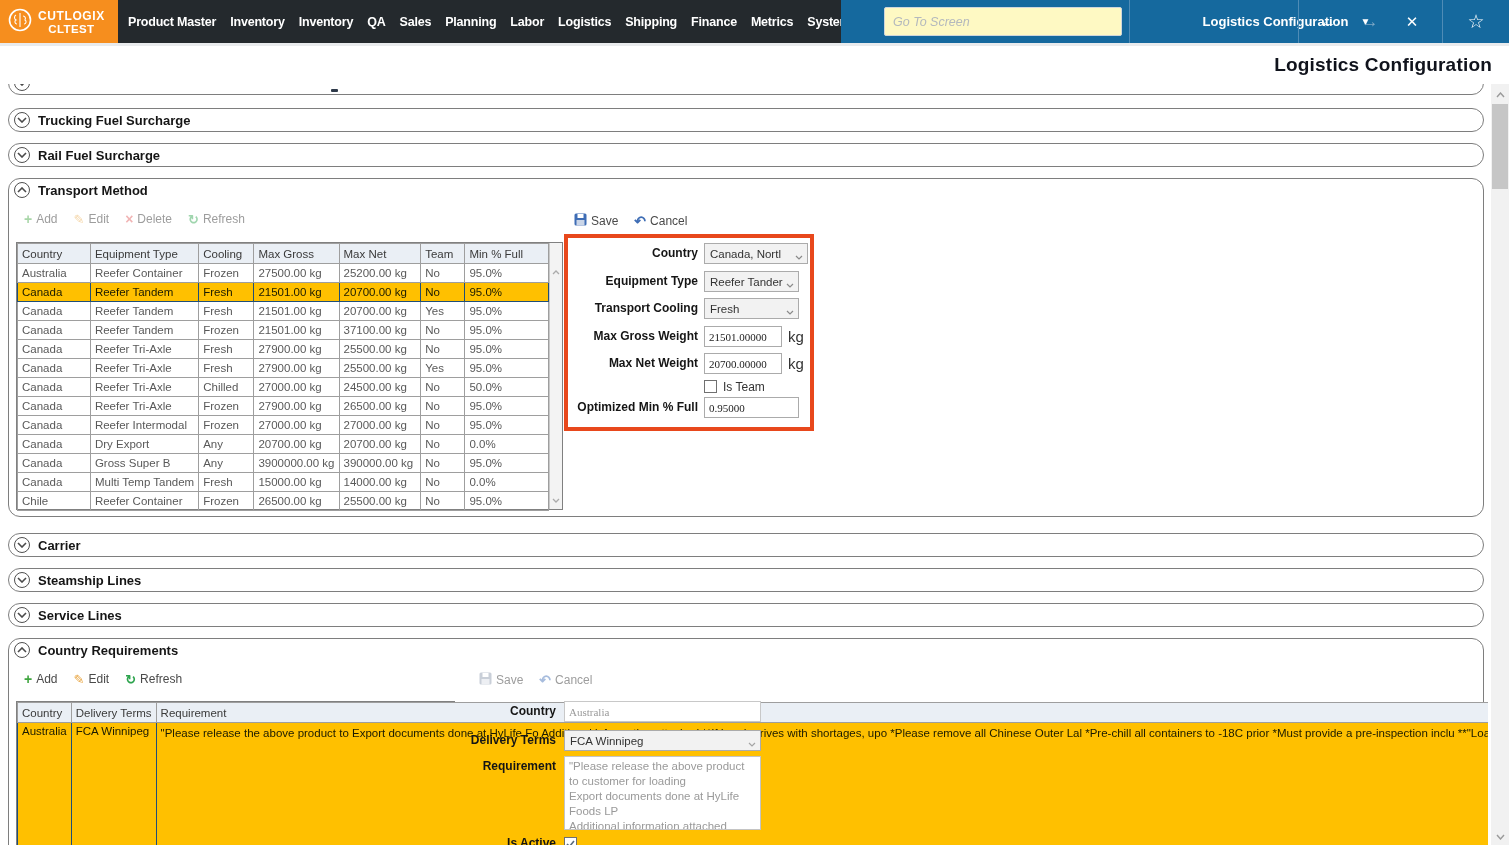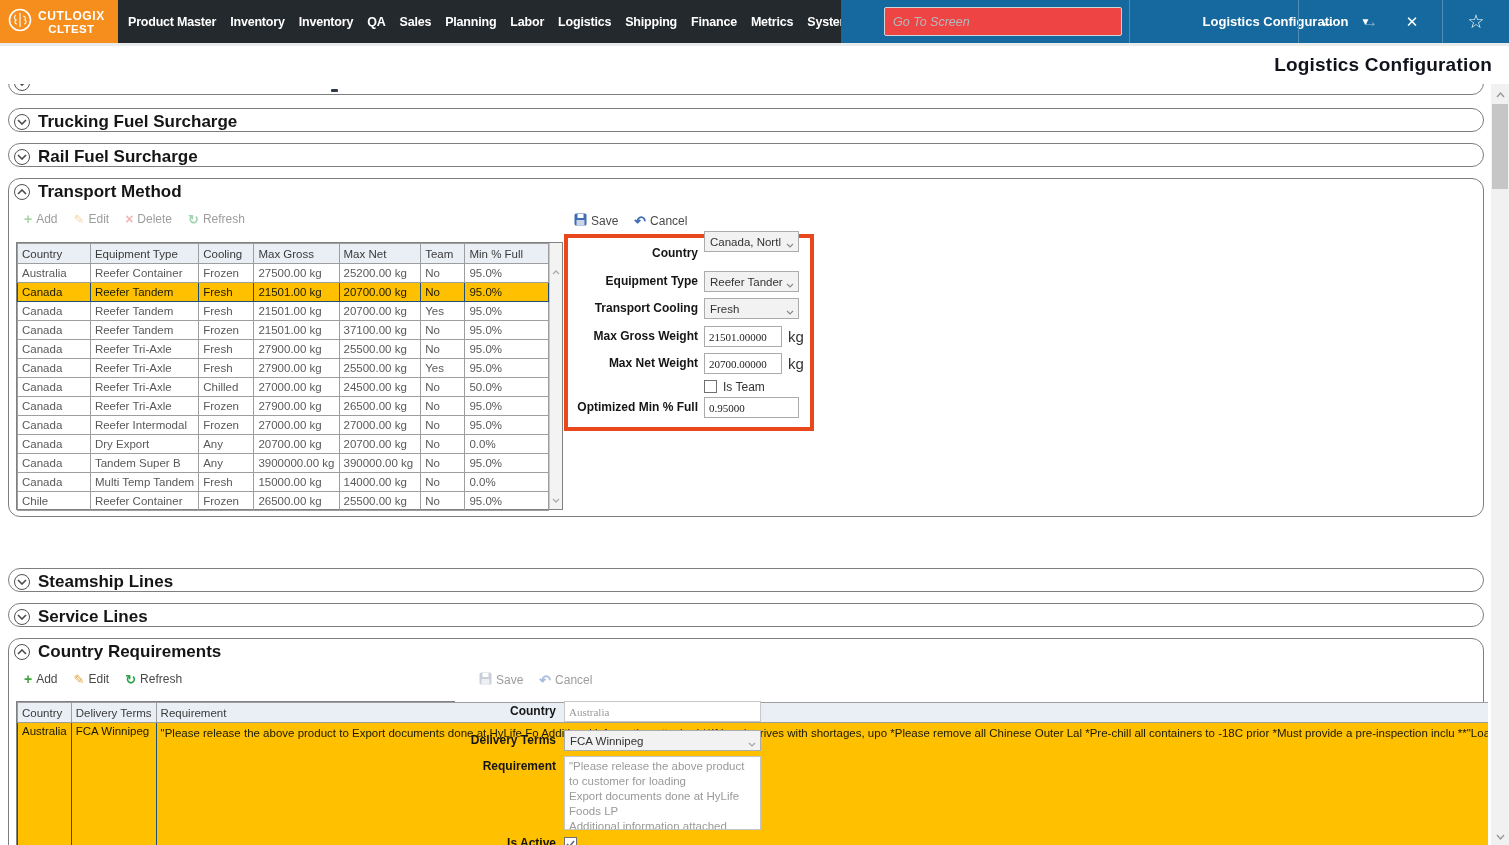--- a/index.html
+++ b/index.html
@@ -13,21 +13,21 @@
   .logo { position:absolute; top:0; left:0; width:118px; height:43px; background:#F68E1E;
           display:flex; align-items:center; gap:5px; padding-left:7px; }
   .logo-text { display:flex; flex-direction:column; align-items:center; color:#fff; }
   .logo-l1 { font-size:12px; font-weight:800; letter-spacing:.6px; }
   .logo-l2 { font-size:11.5px; font-weight:600; letter-spacing:.4px; }
   .menu { position:absolute; left:118px; top:0; width:723px; height:43px; display:flex;
           align-items:center; padding-left:10px; gap:14px; }
   .menu-item { color:#fff; font-size:12.5px; font-weight:600; letter-spacing:-0.2px;
                white-space:nowrap; cursor:pointer; }
   .blue-zone { position:absolute; left:841px; top:0; width:668px; height:43px; background:#15699E; }
-  .goto-input { position:absolute; left:43px; top:7px; width:238px; height:29px; background:#ef4444;
+  .goto-input { position:absolute; left:43px; top:7px; width:238px; height:29px; background:#fef9c3;
                 border:1px solid #cfd6da; border-radius:2px; font-size:12.5px; padding:0 8px;
                 color:#333; font-family:"Liberation Sans", sans-serif; }
   .goto-input::placeholder { color:#b4b9bd; font-style:italic; }
   .bz-div { position:absolute; top:0; width:1px; height:43px; background:#4F8CB6; }
   .screen-dd { position:absolute; left:289px; top:0; width:313px; height:43px; display:flex;
                align-items:center; justify-content:center; gap:12px; color:#fff; cursor:pointer; }
   .screen-dd-label { font-size:13px; font-weight:600; }
   .screen-dd-caret { font-size:10px; }
   .nav-btn { position:absolute; top:0; height:43px; width:42px; display:flex; align-items:center;
              justify-content:center; color:#fff; font-size:17px; cursor:pointer; }
@@ -41,21 +41,21 @@
 
   
   .viewport { position:absolute; left:0; top:84px; width:1488px; height:761px; overflow:hidden; }
 
   .section { position:absolute; left:8px; width:1476px; background:#fff;
              border:1px solid #7E7E7E; border-radius:12px; }
   .collapsed { height:24px; }
   .sec-head { position:absolute; top:3px; left:5px; display:flex; align-items:center; gap:8px; }
   .chev-circle { width:16px; height:16px; border:1.6px solid #4F4F4F; border-radius:50%;
                  display:flex; align-items:center; justify-content:center; flex:0 0 auto; }
-  .sec-title { font-size:17px; font-weight:700; color:#151515; white-space:nowrap; }
+  .sec-title { font-size:13px; font-weight:700; color:#151515; white-space:nowrap; }
 
   
   .toolbar { position:absolute; display:flex; align-items:center; gap:16px; font-size:12px; }
   .tb-item { display:flex; align-items:center; gap:4px; cursor:pointer; white-space:nowrap; }
   .tb-label-on { color:#4A4A4A; }
   .tb-label-off { color:#9D9D9D; }
   .ic { font-style:normal; line-height:1; }
   .ic-add { color:#3FA53F; font-weight:800; font-size:14px; }
   .ic-edit { color:#E8A33D; font-size:13px; }
   .ic-del { color:#E05A5A; font-weight:700; font-size:14px; }
@@ -327,21 +327,21 @@
               <td>Canada</td>
               <td>Dry Export</td>
               <td>Any</td>
               <td>20700.00 kg</td>
               <td>20700.00 kg</td>
               <td>No</td>
               <td>0.0%</td>
             </tr>
           <tr>
               <td>Canada</td>
-              <td>Tandem Super B</td>
+              <td>Gross Super B</td>
               <td>Any</td>
               <td>3900000.00 kg</td>
               <td>390000.00 kg</td>
               <td>No</td>
               <td>95.0%</td>
             </tr>
           <tr>
               <td>Canada</td>
               <td>Multi Temp Tandem</td>
               <td>Fresh</td>
@@ -386,21 +386,21 @@
         </span>
       <span class="tb-item">
         <i class="ic ic-cancel">↶</i>
         <span class="tb-label-on">Cancel</span>
         </span>
     </div>
 
     <div class="highlight-rect" style="left:555px;top:55px;width:250px;height:197px"></div>
 
     <div class="f-label" style="left:529px;top:64px;width:160px">Country</div>
-    <div class="f-select" style="left:695px;top:52px;width:95px">
+    <div class="f-select" style="left:695px;top:64px;width:104px">
       <span>Canada, Nortl</span>
       <span class="sel-caret"><svg width="8" height="5" viewBox="0 0 8 5">
             <polyline points="1,1 4,4 7,1" fill="none" stroke="#8a8a8a" stroke-width="1.2"></polyline>
           </svg></span>
     </div>
 
     <div class="f-label" style="left:529px;top:92px;width:160px">Equipment Type</div>
     <div class="f-select" style="left:695px;top:92px;width:95px">
       <span>Reefer Tander</span>
       <span class="sel-caret"><svg width="8" height="5" viewBox="0 0 8 5">
@@ -424,20 +424,30 @@
     <input class="f-input" style="left: 695px; top: 174px; width: 78px;" value="20700.00000">
     <div class="f-unit" style="left:779px;top:174px">kg</div>
 
     <div class="checkbox" style="left:695px;top:201px"></div>
     <div class="cb-label" style="left:714px;top:201px">Is Team</div>
 
     <div class="f-label" style="left:529px;top:218px;width:160px">Optimized Min % Full</div>
     <input class="f-input" style="left: 695px; top: 218px; width: 95px;" value="0.95000">
   </div>
 
+  <div class="section collapsed" style="top:449px">
+    <div class="sec-head">
+      <span class="chev-circle">
+        <svg width="10" height="6" viewBox="0 0 10 6">
+            <polyline points="1,1 5,5 9,1" fill="none" stroke="#4a4a4a" stroke-width="1.6"></polyline>
+          </svg>
+        </span>
+      <span class="sec-title">Carrier</span>
+    </div>
+  </div>
 
   <div class="section collapsed" style="top:519px">
     <div class="sec-head">
       <span class="chev-circle">
         <svg width="10" height="6" viewBox="0 0 10 6">
             <polyline points="1,1 5,5 9,1" fill="none" stroke="#4a4a4a" stroke-width="1.6"></polyline>
           </svg>
         </span>
       <span class="sec-title">Service Lines</span>
     </div>

